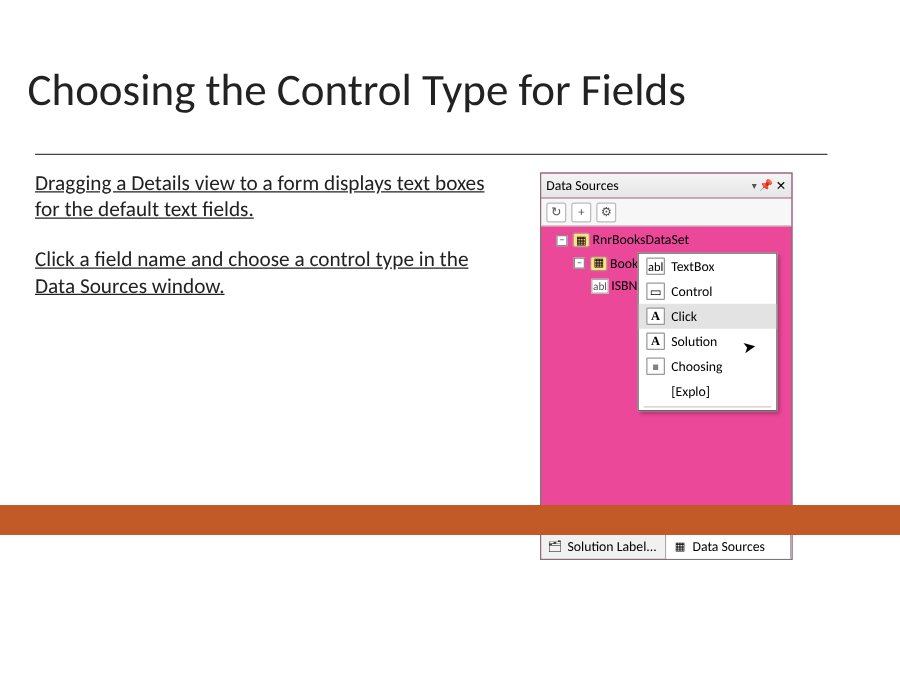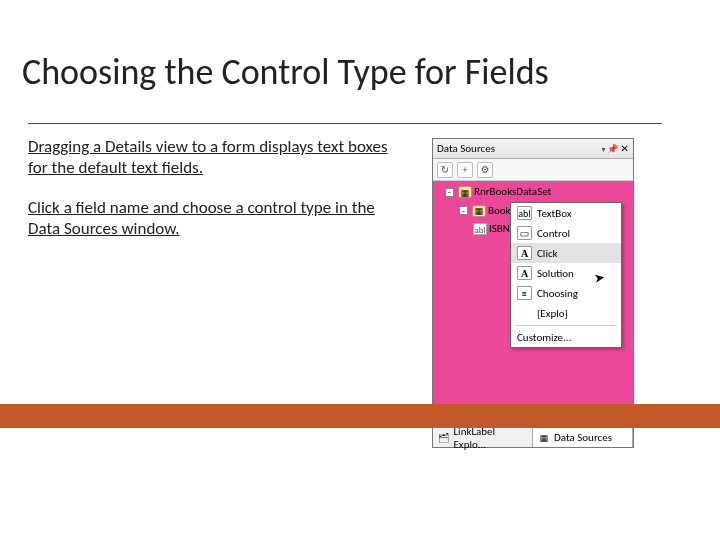--- a/index.html
+++ b/index.html
@@ -81,21 +81,21 @@
     </div>
     <div class="tree-row indent-3">
       <span class="ds-icon field">abl</span>
       <span>ISBN</span>
       <span class="dd-arrow">▾</span>
     </div>
   </div>
   <div class="tabs">
     <div class="tab">
       <span class="tab-icon">🗂</span>
-      <span>LinkLabel Explo...</span>
+      <span>Solution Label...</span>
     </div>
     <div class="tab active">
       <span class="tab-icon">▦</span>
       <span>Data Sources</span>
     </div>
   </div>
 </div>
 
 <div class="popup">
   <div class="popup-row">
@@ -116,22 +116,19 @@
   </div>
   <div class="popup-row">
     <span class="popup-icon">≡</span>
     <span>Choosing</span>
   </div>
   <div class="popup-row">
     <span class="popup-icon none"> </span>
     <span>[Explo]</span>
   </div>
   <div class="popup-sep"></div>
-  <div class="popup-row">
-    <span>Customize...</span>
-  </div>
 </div>
 
 <span class="cursor">➤</span>
 
 <div class="footer-bar"></div>
 
 </div>
 
 </body></html>

